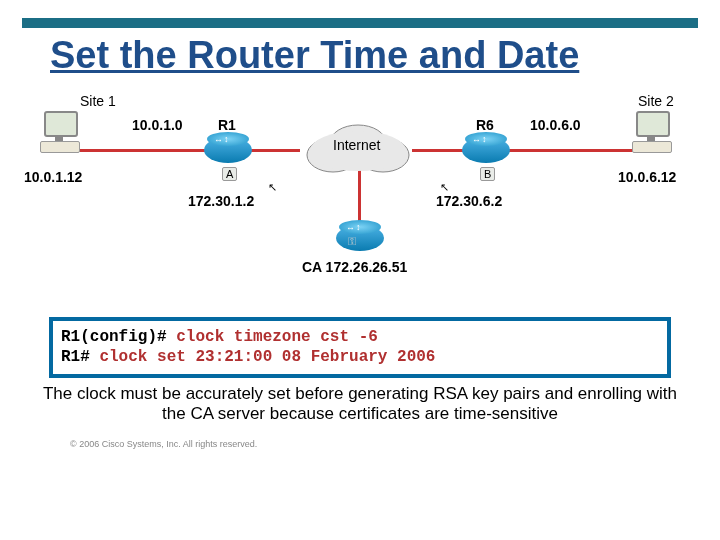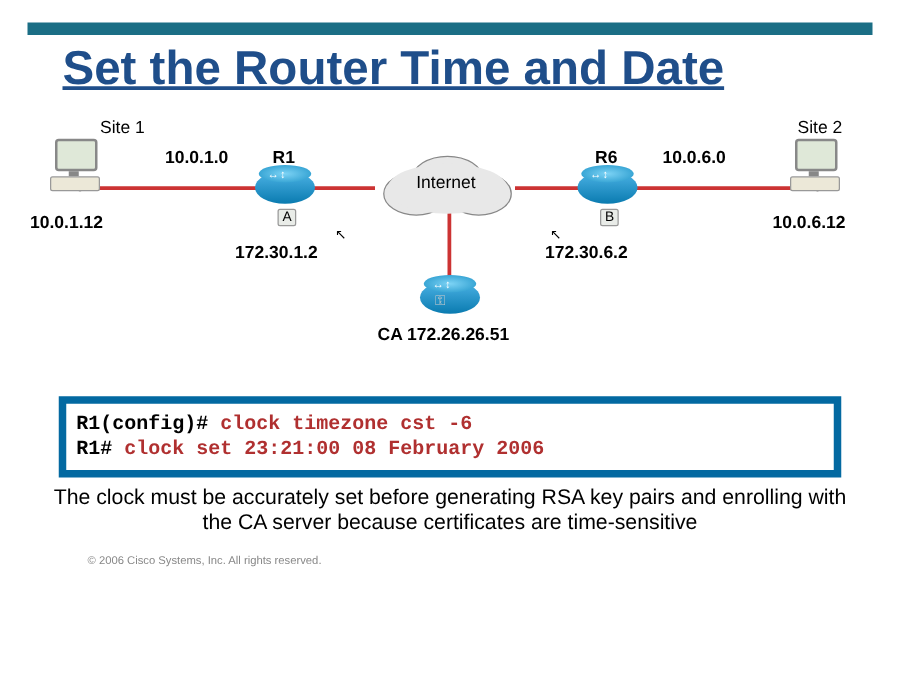--- a/index.html
+++ b/index.html
@@ -105,21 +105,21 @@
   .caret {
     position:absolute; font-size:11px; color:#000;
   }
   .ca-router .key {
     position:absolute; top:10px; left:12px;
     font-size:11px; color:#ccc;
   }
   .terminal {
     width: 598px;
     margin: 8px auto 0 auto;
-    border: 6px solid #0369a1;
+    border: 4px solid #0369a1;
     padding: 6px 8px;
     font-family: "Courier New", monospace;
     font-size: 16px;
     font-weight: bold;
     line-height: 1.28;
     background:#fff;
   }
   .terminal .prompt { color:#000; }
   .terminal .cmd { color:#b03030; }
   .bottom-text {

